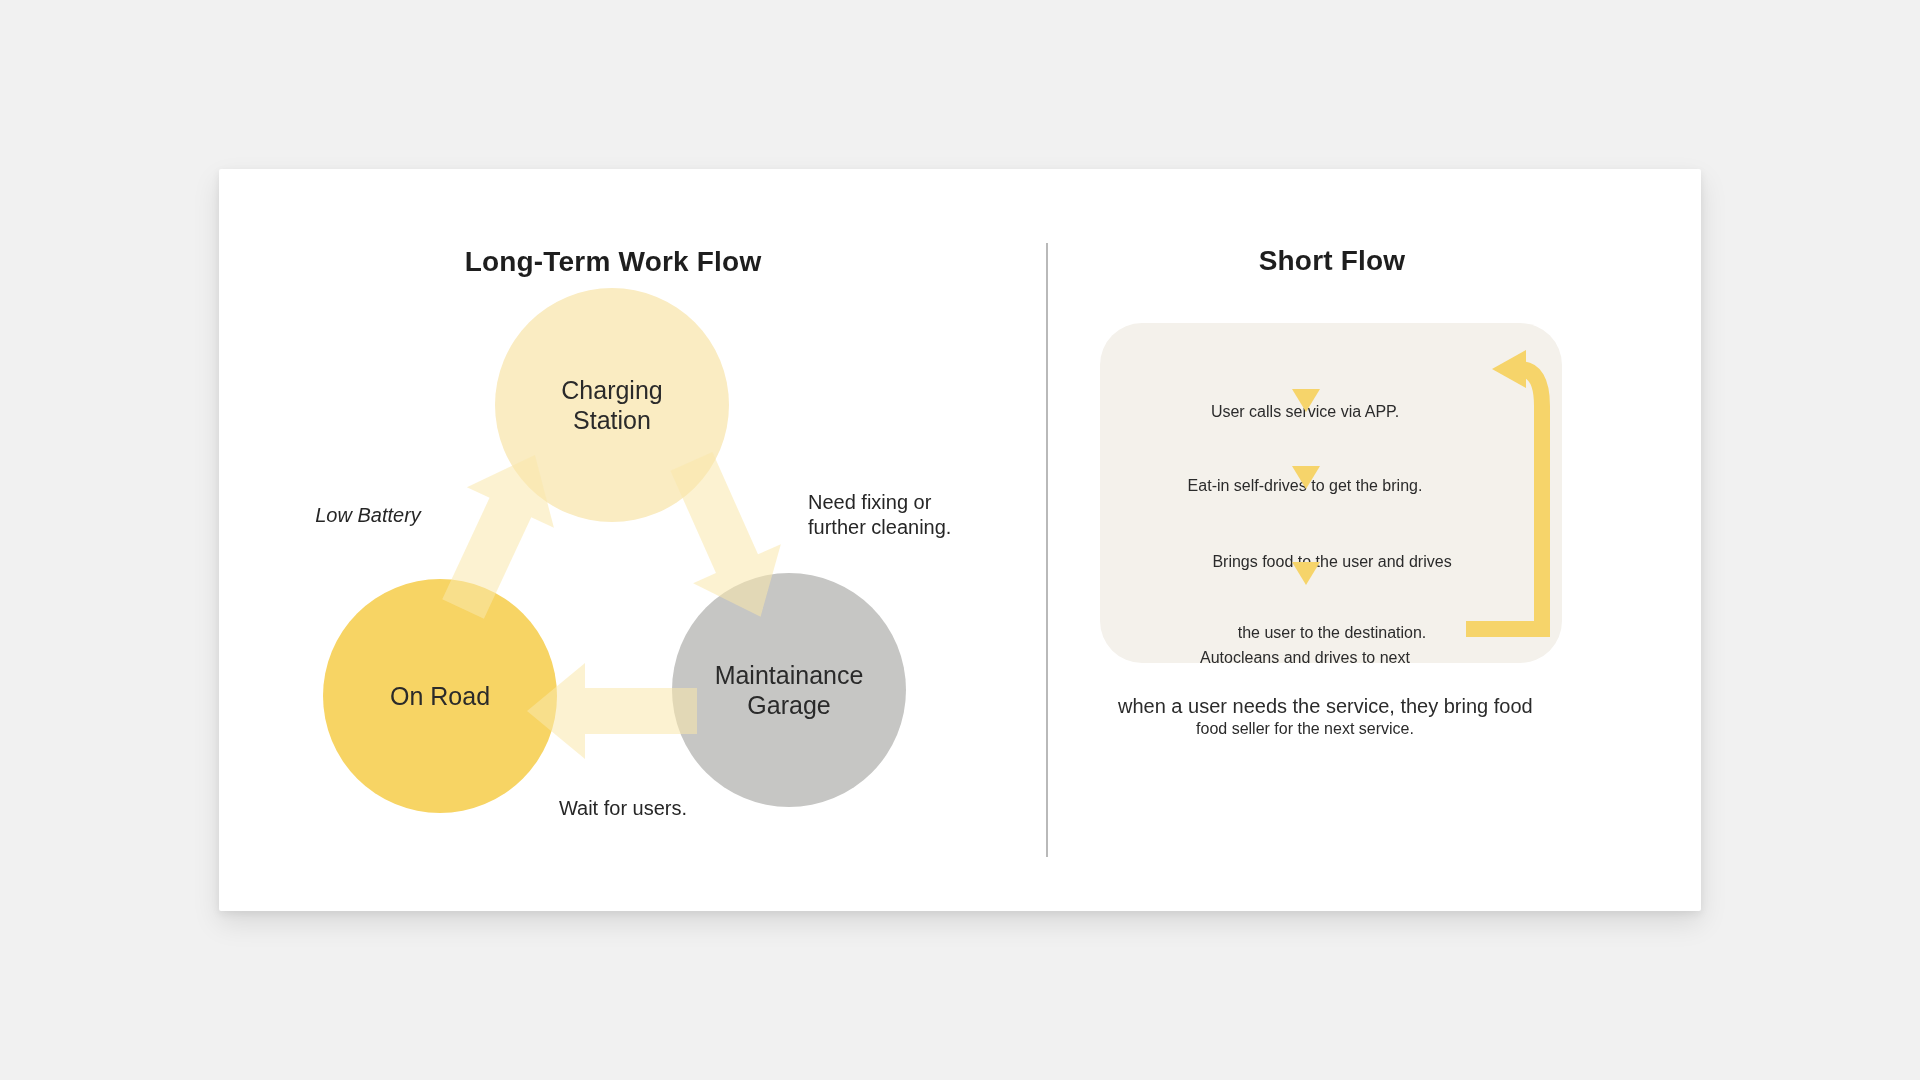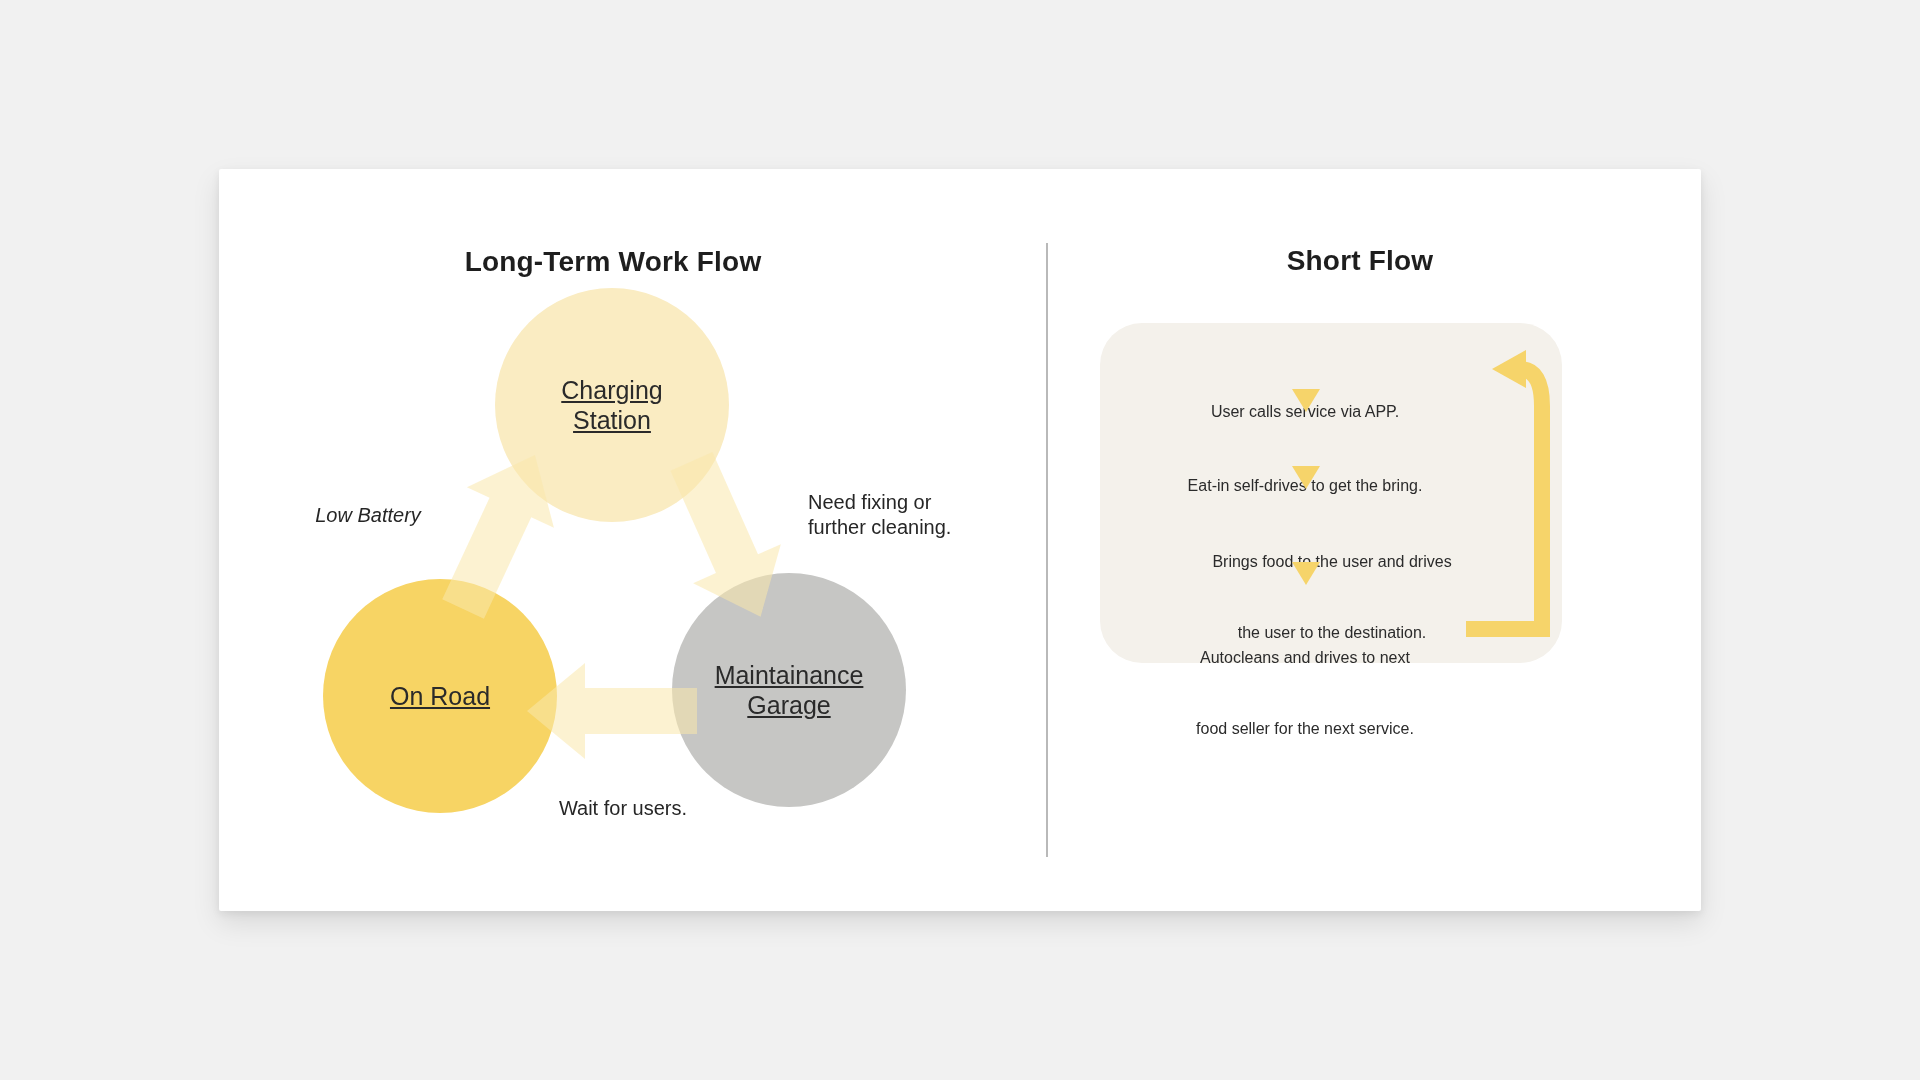--- a/index.html
+++ b/index.html
@@ -24,21 +24,20 @@
     box-shadow:0 12px 28px rgba(0,0,0,.10), 0 3px 8px rgba(0,0,0,.07);
   }
   .section-title{
     font-size:28px; font-weight:600; letter-spacing:.2px;
     color:#1E1E1E; text-align:center; white-space:nowrap;
   }
   .circle{
     width:234px; height:234px; border-radius:50%;
     display:flex; align-items:center; justify-content:center;
     text-align:center;
-    text-decoration:underline;
   }
   .circle .lbl{
     font-size:25px; line-height:30px; font-weight:500; color:#2A2A2A;
   }
   .edge-label{
     font-size:20px; line-height:25px; font-weight:500; color:#262626;
     white-space:nowrap;
   }
   .center-text{text-align:center;}
   svg.overlay{left:0;top:0;width:1920px;height:1080px;pointer-events:none;}
@@ -100,21 +99,21 @@
 
 <div class="abs" style="left:808px;top:490px;">
   <div class="edge-label">Need fixing or</div>
   <div class="edge-label">further cleaning.</div>
 </div>
 
 <div class="abs edge-label center-text" style="left:523px;top:796px;width:200px;">Wait for users.</div>
 
 <div class="abs divider" style="left:1046px;top:243px;height:614px;"></div>
 
-<div class="abs section-title" style="left:1210px;top:245px;width:300px;">Short Flow</div>
+<div class="abs section-title" style="left:1182px;top:245px;width:300px;">Short Flow</div>
 
 <div class="abs panel" style="left:1100px;top:323px;width:462px;height:340px;"></div>
 
 <div class="abs step-line" style="left:1125px;top:353px;">User calls service via APP.</div>
 
 <div class="abs tri-down" style="left:1292px;top:389px;"></div>
 
 <div class="abs step-line" style="left:1125px;top:427px;">Eat-in self-drives to get the bring.</div>
 
 <div class="abs tri-down" style="left:1292px;top:466px;"></div>
@@ -130,13 +129,14 @@
   <div class="step-line">Autocleans and drives to next</div>
   <div class="step-line">food seller for the next service.</div>
 </div>
 
 <svg class="abs overlay" viewBox="0 0 1920 1080">
   <path class="loop-stroke" d="M 1466 629 L 1542 629 L 1542 406 Q 1542 369 1520 369"></path>
   <polygon class="loop-head" points="1492,369 1526,350 1526,388"></polygon>
 </svg>
 
 <div class="abs" style="left:1118px;top:694px;">
+  <div class="para-line">when a user needs the service, they bring food</div>
 </div>
 
 </body></html>

